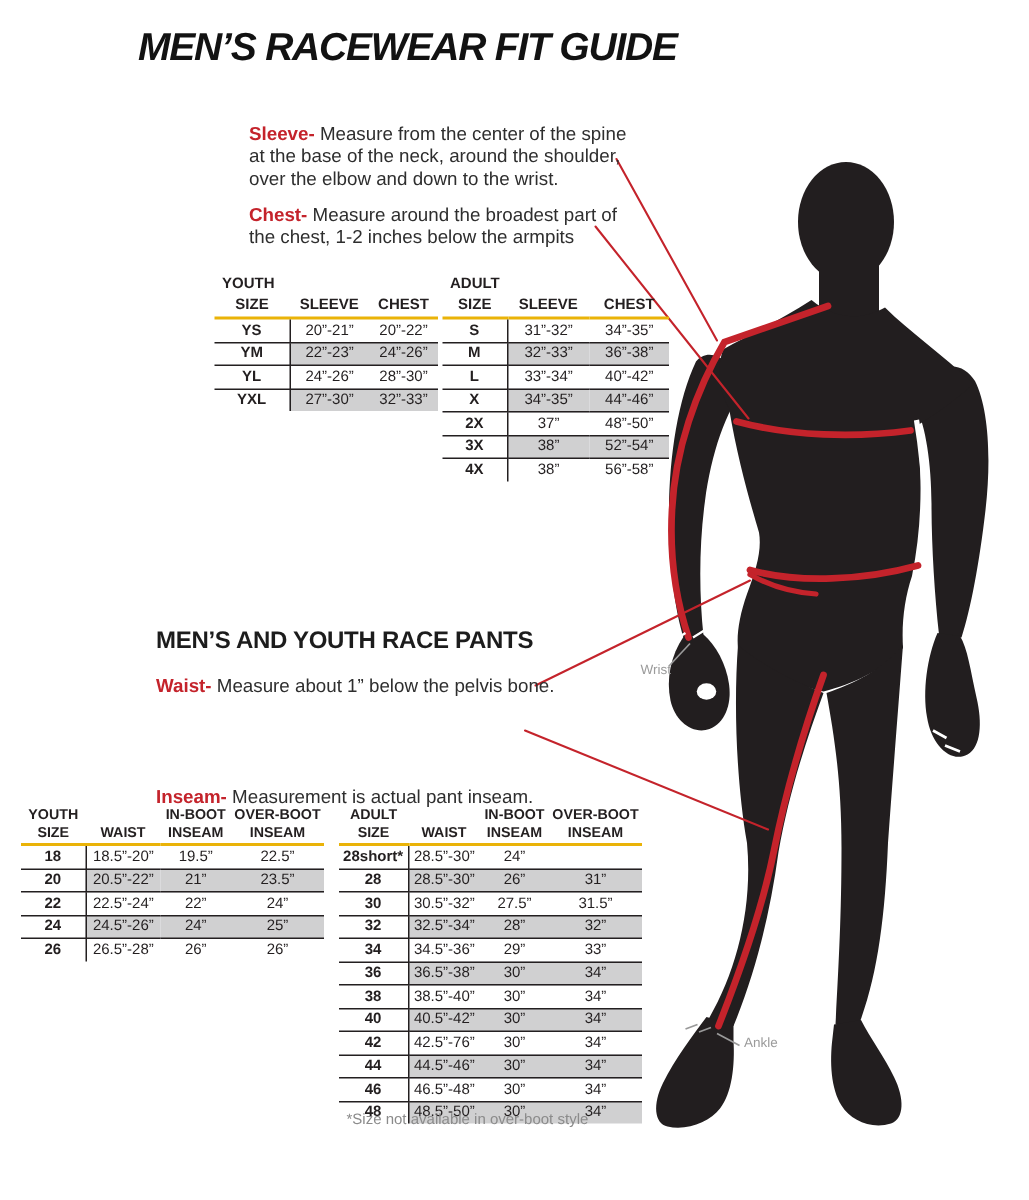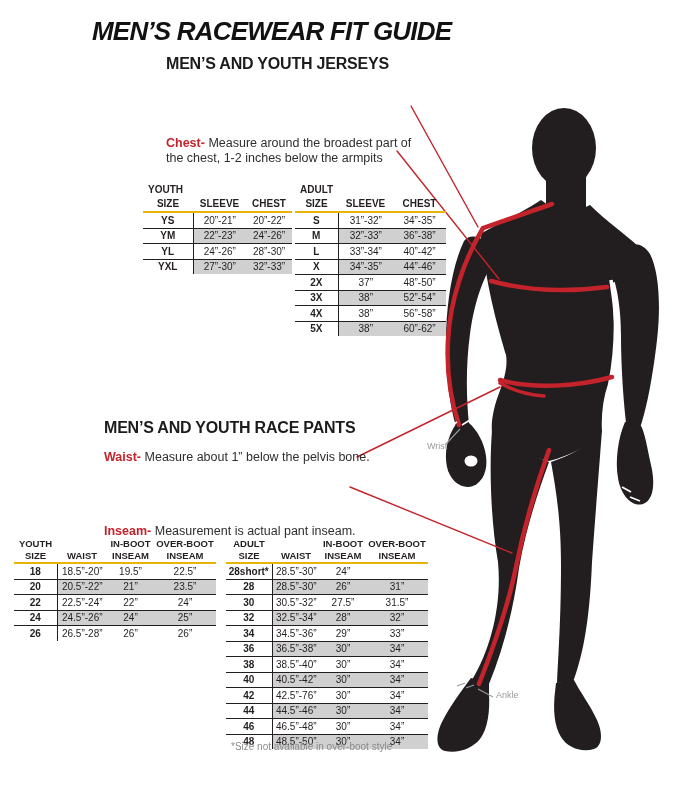--- a/index.html
+++ b/index.html
@@ -73,22 +73,22 @@
 
     <g>
       <line x1="446" y1="444" x2="460" y2="429" stroke="#9b9b9b" stroke-width="1.1"></line>
       <line x1="493" y1="697" x2="478" y2="689" stroke="#9b9b9b" stroke-width="1.1"></line>
       <path d="M 449,427 l 8,-5 M 462,425 l 8,-5" stroke="#ffffff" stroke-width="1.5" fill="none"></path>
       <path d="M 457,686 l 8,-3 M 466,688 l 8,-3" stroke="#999999" stroke-width="1.2" fill="none"></path>
     </g>
   </svg>
 
   <h1 class="abs title">MEN’S RACEWEAR FIT GUIDE</h1>
-  <h2 class="abs sec-h" id="jerseys-h">MEN’S AND YOUTH JERSEYS</h2>
-
+
+  <p class="abs desc" id="sleeve-d"><span class="rlabel">Sleeve-</span> <span>Measure from the center of the spine at the base of the neck, around the shoulder, over the elbow and down to the wrist.</span></p>
 
   <p class="abs desc" id="chest-d"><span class="rlabel">Chest-</span> <span>Measure around the broadest part of the chest, 1-2 inches below the armpits</span></p>
 
   <h2 class="abs sec-h" id="pants-h">MEN’S AND YOUTH RACE PANTS</h2>
 
   <p class="abs desc" id="waist-d"><span class="rlabel">Waist-</span> <span>Measure about 1” below the pelvis bone.</span></p>
 
   <p class="abs desc" id="inseam-d"><span class="rlabel">Inseam-</span> <span>Measurement is actual pant inseam.</span></p>
 
   <div class="tbl" style="left:143px;top:184px;">
@@ -174,25 +174,20 @@
           </tr>
           <tr class="shaded">
             <td class="size-col">3X</td>
             <td>38”</td>
             <td>52”-54”</td>
           </tr>
           <tr>
             <td class="size-col">4X</td>
             <td>38”</td>
             <td>56”-58”</td>
-          </tr>
-          <tr class="shaded">
-            <td class="size-col">5X</td>
-            <td>38”</td>
-            <td>60”-62”</td>
           </tr>
         </tbody>
     </table>
   </div>
 
   <div class="tbl pants" style="left:14px;top:538px;">
     <table>
       <colgroup>
           <col style="width:43px">
           <col style="width:50px">

